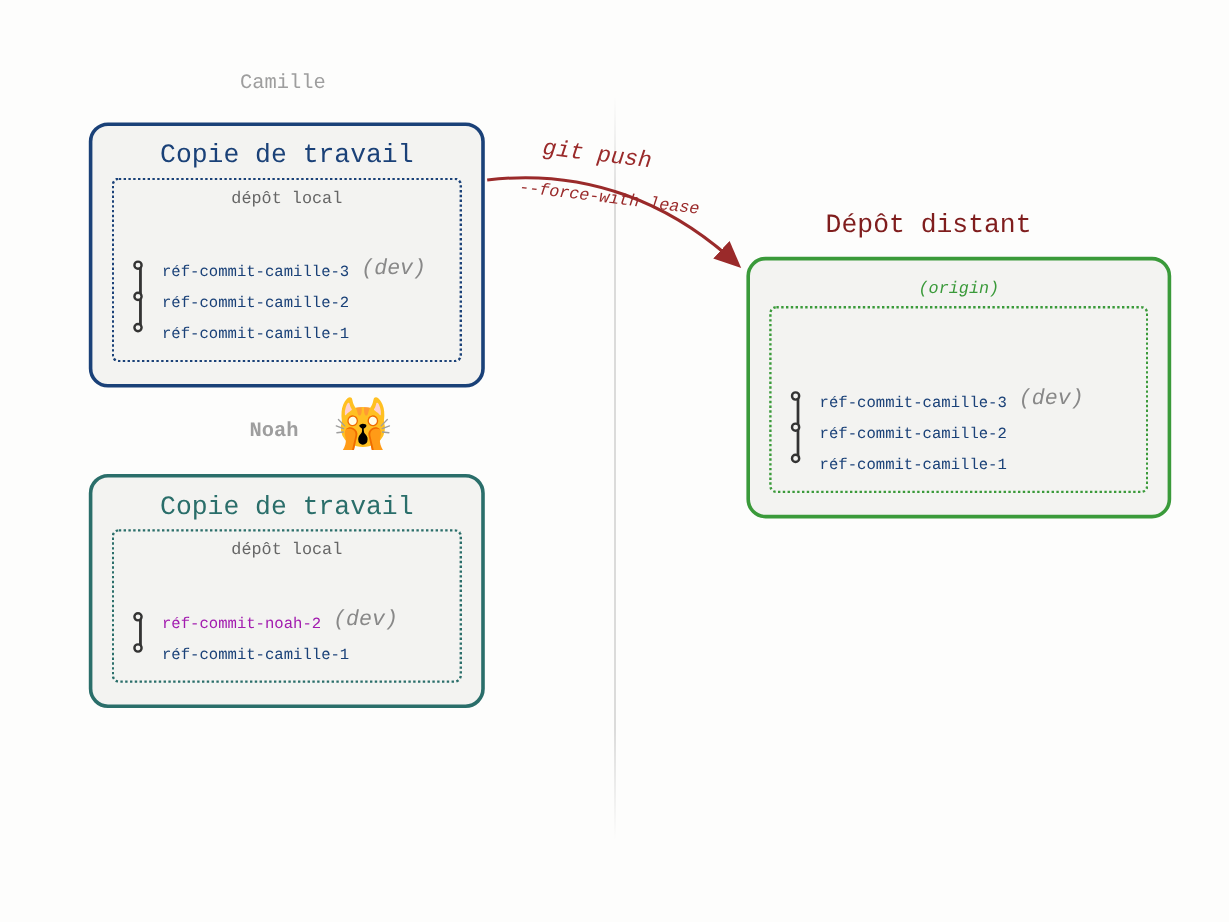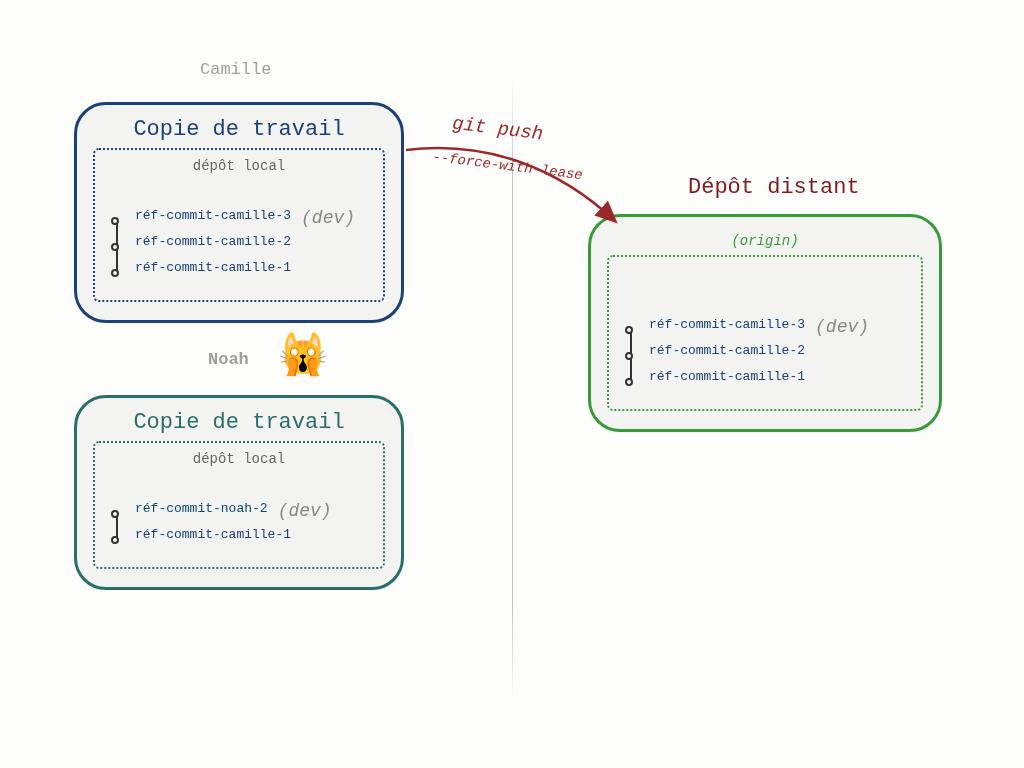--- a/index.html
+++ b/index.html
@@ -13,21 +13,21 @@
   }
   .person-label {
     position: absolute;
     font-size: 17px;
     color: #9e9e9e;
     font-weight: 400;
   }
   .box {
     position: absolute;
     background: #f3f3f1;
-    border-radius: 32px;
+    border-radius: 16px;
     padding: 12px 16px 18px 16px;
   }
   .box-camille { border: 3px solid #1a4178; }
   .box-noah    { border: 3px solid #2a6e6a; }
   .box-remote  { border: 3px solid #3a9a3a; }
   .box-title {
     text-align: center;
     font-size: 22px;
     margin-bottom: 6px;
   }
@@ -42,21 +42,21 @@
   .inner-remote  { border: 2.5px dotted #3a9a3a; }
   .inner-title {
     text-align: center;
     font-size: 14px;
     color: #666;
     margin-bottom: 34px;
   }
   .inner-title-remote { color: #3a9a3a; font-style: italic; margin-bottom: 60px; }
   .commit-row {
     display: flex;
-    align-items: flex-start;
+    align-items: flex-end;
     height: 26px;
     position: relative;
   }
   .commit-graph {
     width: 24px;
     position: relative;
     height: 100%;
     flex-shrink: 0;
   }
   .commit-dot {
@@ -75,21 +75,21 @@
     position: absolute;
     left: 11px;
   }
   .commit-line.down { top: 50%; bottom: -50%; }
   .commit-line.up   { bottom: 50%; top: -50%; }
   .commit-text {
     font-size: 13px;
     margin-left: 6px;
   }
   .text-camille { color: #1a4178; }
-  .text-noah    { color: #0c4a6e; }
+  .text-noah    { color: #a21caf; }
   .branch-tag {
     font-size: 18px;
     color: #888;
     font-style: italic;
     margin-left: 10px;
   }
   .divider {
     position: absolute;
     left: 512px;
     top: 80px;
@@ -183,21 +183,21 @@
           <div class="commit-line up"></div>
           <div class="commit-dot"></div>
         </div>
       <span class="commit-text text-camille">réf-commit-camille-1</span>
     </div>
   </div>
 </div>
 
 <div class="remote-title" style="left:688px; top:175px;">Dépôt distant</div>
 
-<div class="box box-remote" style="left:588px; top:214px; width:354px;">
+<div class="box box-remote" style="left:622px; top:214px; width:354px;">
   <div class="inner-title-remote" style="text-align:center; font-size:14px; margin-top:4px; margin-bottom:6px;">(origin)</div>
   <div class="inner inner-remote" style="padding-top:60px;">
     <div class="commit-row">
       <div class="commit-graph">
           <div class="commit-dot"></div>
           <div class="commit-line down"></div>
         </div>
       <span class="commit-text text-camille">réf-commit-camille-3</span>
       <span class="branch-tag">(dev)</span>
     </div>

